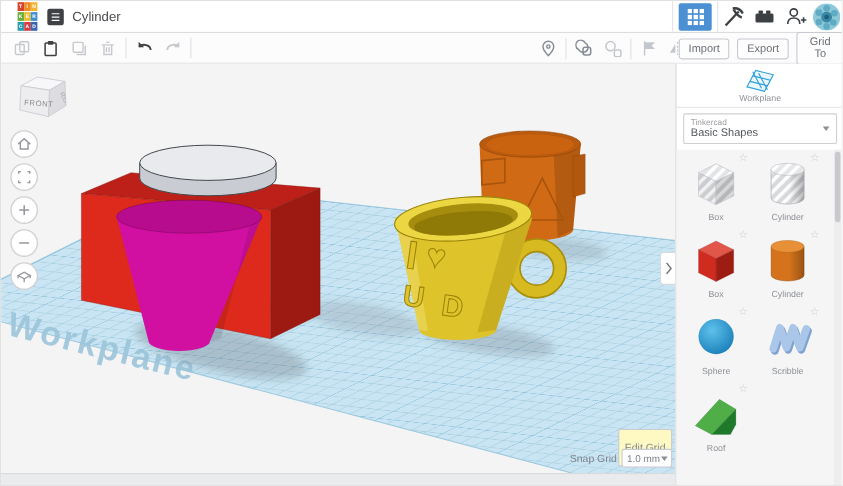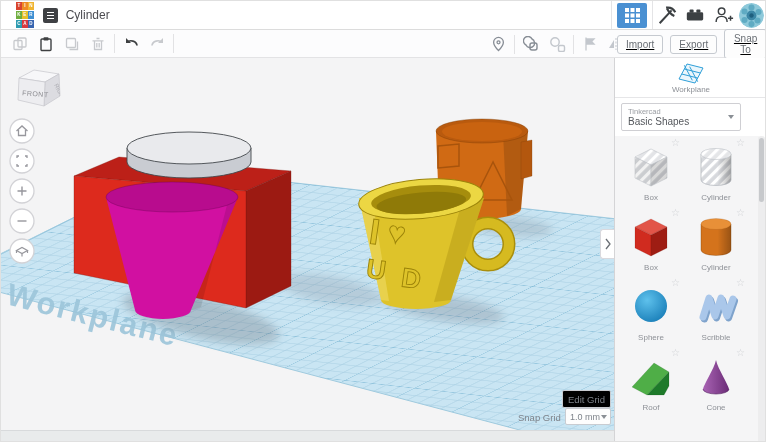--- a/index.html
+++ b/index.html
@@ -18,44 +18,44 @@
   .grid-btn { width:30px; height:25px; background:#4a90d2; border:none; border-radius:2px; margin:0 5px; display:flex; align-items:center; justify-content:center; cursor:pointer; }
   .tb-icon-btn { width:28px; height:25px; background:none; border:none; display:flex; align-items:center; justify-content:center; cursor:pointer; }
   .avatar { width:25px; height:25px; border-radius:50%; overflow:hidden; margin:0 3px 0 2px; cursor:pointer; border:none; background:none; padding:0; }
 
   
   .toolbar { position:absolute; left:0; top:29px; width:766px; height:28px; background:#fcfcfd; border-bottom:1px solid #e3e3e5; display:flex; align-items:center; }
   .tool-btn { width:26px; height:24px; background:none; border:none; display:flex; align-items:center; justify-content:center; cursor:pointer; }
   .tool-sep { width:1px; height:19px; background:#e2e2e4; margin:0 3px; }
   .tbar-left { display:flex; align-items:center; margin-left:6px; }
   .tbar-mid { position:absolute; left:484px; top:0; height:28px; display:flex; align-items:center; }
-  .tbar-buttons { position:absolute; left:616px; top:0; height:28px; display:flex; align-items:center; gap:7px;text-decoration:underline; }
+  .tbar-buttons { position:absolute; left:616px; top:0; height:28px; display:flex; align-items:center; gap:7px; }
   .flat-btn { font-family:"Liberation Sans",sans-serif; font-size:10px; color:#6a6f75; background:#fdfdfd; border:1px solid #c6cad0; border-radius:3px; padding:3px 8px; cursor:pointer; }
 
   
   .canvas { position:absolute; left:0; top:57px; width:613px; height:385px; background:#f4f4f5; overflow:hidden; }
   .scene { position:absolute; left:0; top:0; }
   .viewcube { position:absolute; left:6px; top:4px; cursor:pointer; }
   .navbtns { position:absolute; left:8px; top:60px; display:flex; flex-direction:column; gap:4px; }
   .nav-circle { width:26px; height:26px; background:none; border:none; padding:0; cursor:pointer; }
   .bottombar { position:absolute; left:0; top:372px; width:613px; height:13px; background:#e9ebec; border-top:1px solid #d8dadc; }
-  .edit-grid { position:absolute; left:561px; top:332px; width:49px; height:18px; font-size:9.5px; color:#7e838a; background:#000000; border:1px solid #c9ccd1; border-radius:2px; cursor:pointer; padding:0; }
+  .edit-grid { position:absolute; left:561px; top:332px; width:49px; height:34px; font-size:9.5px; color:#7e838a; background:#fef9c3; border:1px solid #c9ccd1; border-radius:2px; cursor:pointer; padding:0; }
   .snap-label { position:absolute; left:517px; top:354px; font-size:9.5px; color:#7e838a; }
   .snap-dd { position:absolute; left:564px; top:350px; width:46px; height:17px; background:#fdfdfd; border:1px solid #c9ccd1; border-radius:2px; font-size:9px; color:#7e838a; display:flex; align-items:center; justify-content:space-between; padding:0 3px 0 4px; cursor:pointer; }
   .caret { width:0; height:0; border-left:3px solid transparent; border-right:3px solid transparent; border-top:4px solid #8a8f95; }
   .collapse-tab { position:absolute; left:599px; top:171px; width:14px; height:30px; background:#fff; border:1px solid #d9d9de; border-right:none; border-radius:3px 0 0 3px; cursor:pointer; display:flex; align-items:center; justify-content:center; padding:0; color:#6a6f75; font-size:10px; }
 
   
   .panel { position:absolute; left:613px; top:57px; width:153px; height:385px; background:#fff; border-left:1px solid #d4d4d6; }
   .panel-top { position:absolute; left:0; top:0; width:100%; height:38px; display:flex; }
   .panel-tool { flex:1; background:none; border:none; cursor:pointer; display:flex; flex-direction:column; align-items:center; justify-content:center; gap:1px; }
   .panel-tool + .panel-tool { border-left:1px solid #ececee; }
   .panel-tool span { font-size:8px; color:#8d9096; }
   .panel-div { position:absolute; left:0; top:39px; width:100%; height:1px; background:#e6e6e8; }
-  .lib-dd { position:absolute; left:6px; top:45px; width:120px; height:28px; background:#fff; border:1px solid #cfcfd3; border-radius:2px; display:flex; align-items:center; cursor:pointer; padding:6px 6px; text-align:left; }
+  .lib-dd { position:absolute; left:6px; top:45px; width:140px; height:28px; background:#fff; border:1px solid #cfcfd3; border-radius:2px; display:flex; align-items:center; cursor:pointer; padding:6px 6px; text-align:left; }
   .lib-dd .lines { flex:1; }
   .lib-brand { display:block; font-size:7.5px; color:#9a9da2; }
   .lib-name { display:block; font-size:10px; color:#55585d; }
   .gallery { position:absolute; left:0; top:78px; width:144px; height:307px; background:#f5f5f6; }
   .tile { position:absolute; width:64px; height:64px; background:none; border:none; cursor:pointer; padding:0; }
   .tile .shape-label { position:absolute; left:0; bottom:0; width:100%; text-align:center; font-size:8px; color:#8d9096;margin-top:24px; }
   .tile .fav { position:absolute; right:3px; top:-1px; font-size:10px; color:#cfd1d5; }
   .tile svg { position:absolute; left:8px; top:5px; }
   .scrolltrack { position:absolute; right:2px; top:78px; width:7px; height:307px; background:#ededee; border-radius:3px; }
   .scrollthumb { position:absolute; left:1px; top:2px; width:5px; height:64px; background:#c7c9cc; border-radius:3px; cursor:pointer; }
@@ -214,21 +214,21 @@
             <path d="M9 2 v12" stroke="#c3c7cd" stroke-width="1" stroke-dasharray="2 1.5"></path>
             <path d="M7 4 L2 12 h5 Z" fill="#c3c7cd"></path>
             <path d="M11 4 L16 12 h-5 Z" fill="none" stroke="#c3c7cd" stroke-width="1.2"></path>
           </svg>
       </button>
     </div>
 
     <div class="tbar-buttons">
       <button class="flat-btn">Import</button>
       <button class="flat-btn">Export</button>
-      <button class="flat-btn">Snap To</button>
+      <button class="flat-btn">Grid To</button>
     </div>
   </div>
 
   <div class="canvas">
     <svg class="scene" width="613" height="372" viewBox="0 0 613 372">
       <defs>
         <pattern id="grid" width="5" height="5" patternUnits="userSpaceOnUse" patternTransform="matrix(13.9,1.56,-12.5,6.26,170,111)">
           <path d="M1 0V5M2 0V5M3 0V5M4 0V5M0 1H5M0 2H5M0 3H5M0 4H5" stroke="#a9cfe2" stroke-width="0.07" fill="none"></path>
           <path d="M0 0V5M0 0H5" stroke="#84bcd7" stroke-width="0.1" fill="none"></path>
         </pattern>
@@ -473,28 +473,20 @@
       </button>
 
       <button class="tile" style="left:69px;top:142px">
         <span class="fav">☆</span>
         <svg width="48" height="46" viewBox="0 0 48 46" fill="none" stroke-linecap="round" stroke-linejoin="round">
           <path d="M11 34 L17 15 L23 33 L29 15 L35 33 L41 16" stroke="#7fa3cc" stroke-width="7" transform="translate(1.5,2)"></path>
           <path d="M11 34 L17 15 L23 33 L29 15 L35 33 L41 16" stroke="#aac7ea" stroke-width="7"></path>
         </svg>
         <span class="shape-label">Scribble</span>
       </button>
-      <button class="tile" style="left:69px;top:212px">
-        <span class="fav">☆</span>
-        <svg width="48" height="46" viewBox="0 0 48 46">
-          <path d="M24 7 C22 16 12 31 11 36 A13 5 0 0 0 37 36 C36 31 26 16 24 7 Z" fill="url(#cg)"></path>
-          <path d="M11 36 A13 5 0 0 0 37 36" fill="none" stroke="#552260" stroke-width="1" opacity="0.6"></path>
-        </svg>
-        <span class="shape-label">Cone</span>
-      </button>
     </div>
 
     <div class="scrolltrack">
       <div class="scrollthumb"></div>
     </div>
   </aside>
 
 </div>
 
 </body></html>

